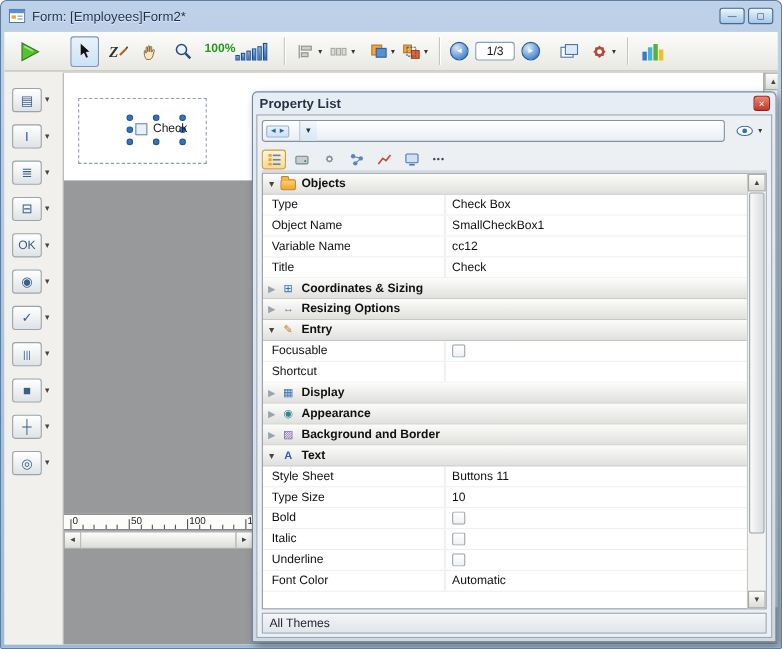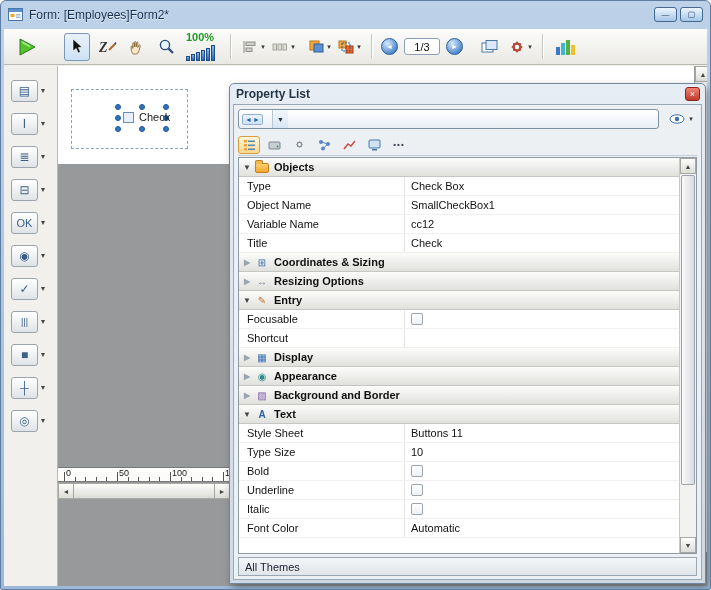--- a/index.html
+++ b/index.html
@@ -18,21 +18,21 @@
     background:linear-gradient(#ecf5fe,#a6c7e9);font-size:8px;line-height:13px;text-align:center;color:#1c3a5c;cursor:default;}
   
   .client{position:absolute;left:3px;right:3px;top:28px;bottom:3px;background:#f0efeb;overflow:hidden;}
   
   .toolbar{position:absolute;top:0;left:0;right:0;height:36px;display:flex;align-items:center;
     background:linear-gradient(#fcfcfb,#e9e8e3);border-bottom:1px solid #b9b8b2;padding-left:8px;}
   .tb-btn{height:28px;min-width:26px;display:flex;align-items:center;justify-content:center;margin:0 2px;border:1px solid transparent;border-radius:3px;}
   .tb-btn.pressed{border-color:#7a98b8;background:linear-gradient(#e9f2fb,#cde2f6);}
   .dd{font-size:7px;color:#333;margin-left:2px;}
   .tb-sep{width:1px;height:25px;background:#c6c5c0;margin:0 7px;box-shadow:1px 0 0 #fff;}
-  .zoom-widget{display:flex;flex-direction:column;align-items:flex-start;margin:0 8px 0 4px;}
+  .zoom-widget{display:flex;flex-direction:row;align-items:flex-start;margin:0 8px 0 4px;}
   .zoom-label{color:#1f9a1f;font-weight:bold;font-size:11px;line-height:11px;margin-bottom:2px;}
   .zoom-bars{display:flex;align-items:flex-end;gap:1px;}
   .zoom-bars span{width:4px;background:linear-gradient(#8ab6e8,#2a66b8);border:1px solid #1d4e8a;}
   .zb1{height:5px}.zb2{height:7px}.zb3{height:9px}.zb4{height:11px}.zb5{height:13px}.zb6{height:16px}
   .nav-circle{width:17px;height:17px;border-radius:50%;margin:0 2px;
     background:radial-gradient(circle at 35% 30%,#d6e8fb,#4a86cc 75%);
     border:1px solid #2a5c98;color:#fff;font-size:7px;display:flex;align-items:center;justify-content:center;}
   .page-box{min-width:36px;height:17px;border:1px solid #8aa0b8;border-radius:3px;background:#fff;
     font-size:11px;display:flex;align-items:center;justify-content:center;margin:0 4px;color:#111;}
   
@@ -531,27 +531,27 @@
               <span class="p-label">Type Size</span>
               <span class="p-value">10</span>
             </div>
             <div class="p-row prop">
               <span class="p-label">Bold</span>
               <span class="p-value">
                 <span class="p-check"></span>
               </span>
             </div>
             <div class="p-row prop">
-              <span class="p-label">Underline</span>
+              <span class="p-label">Italic</span>
               <span class="p-value">
                 <span class="p-check"></span>
               </span>
             </div>
             <div class="p-row prop">
-              <span class="p-label">Italic</span>
+              <span class="p-label">Underline</span>
               <span class="p-value">
                 <span class="p-check"></span>
               </span>
             </div>
             <div class="p-row prop">
               <span class="p-label">Font Color</span>
               <span class="p-value">Automatic</span>
             </div>
           </div>
         <div class="pl-scroll">

